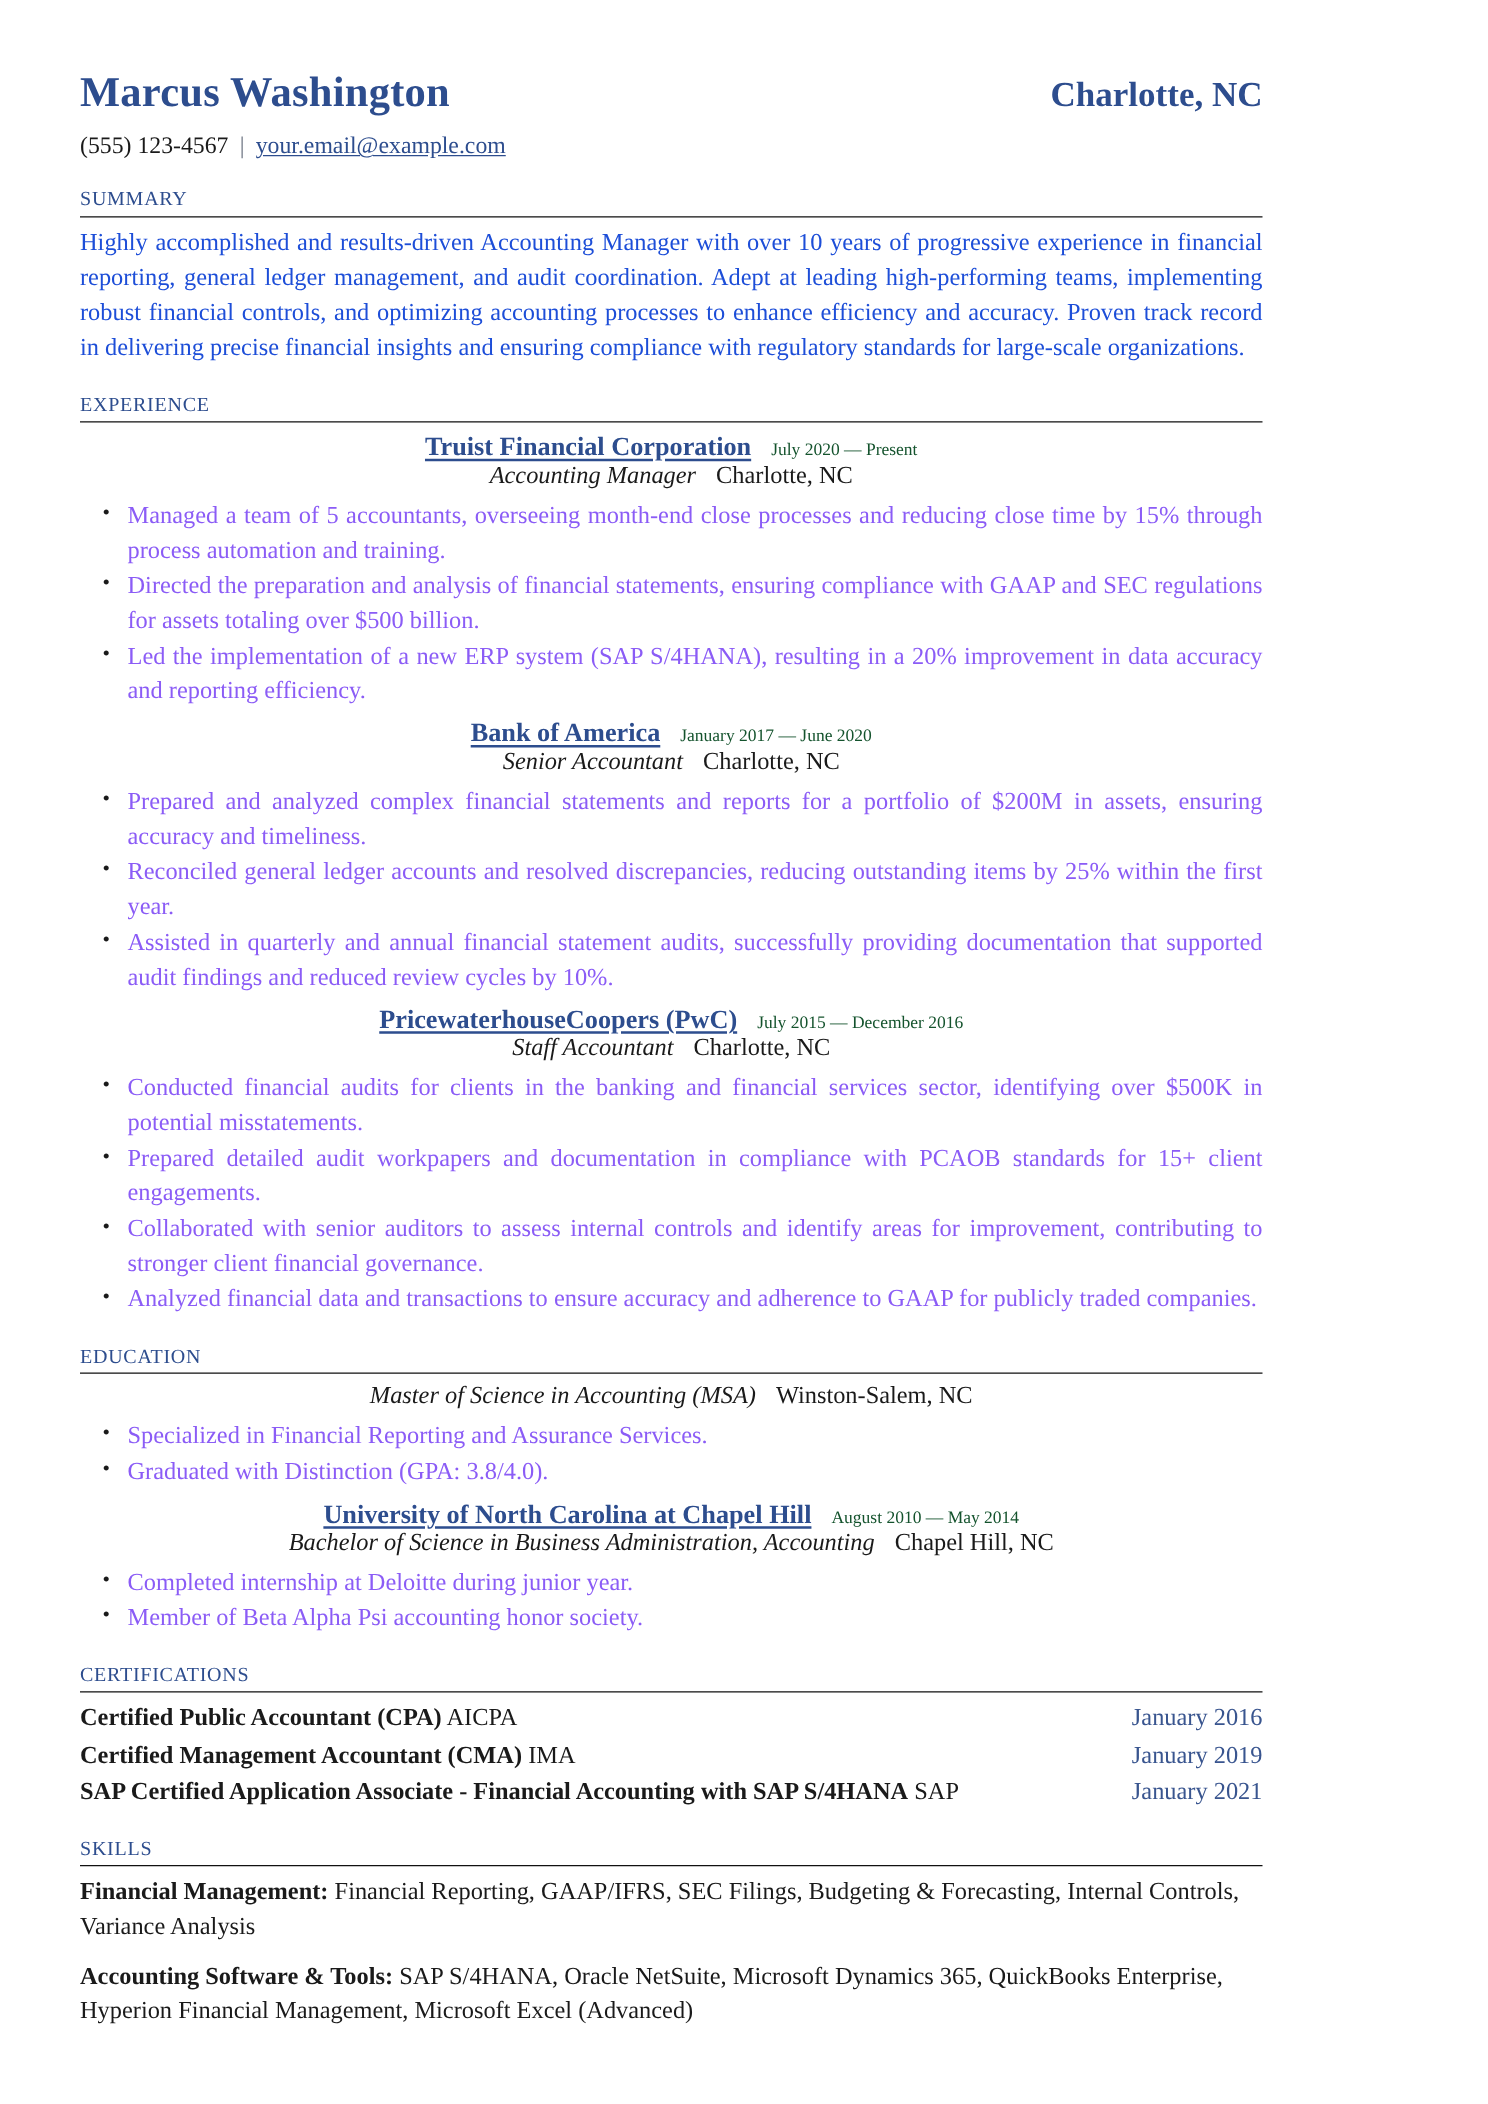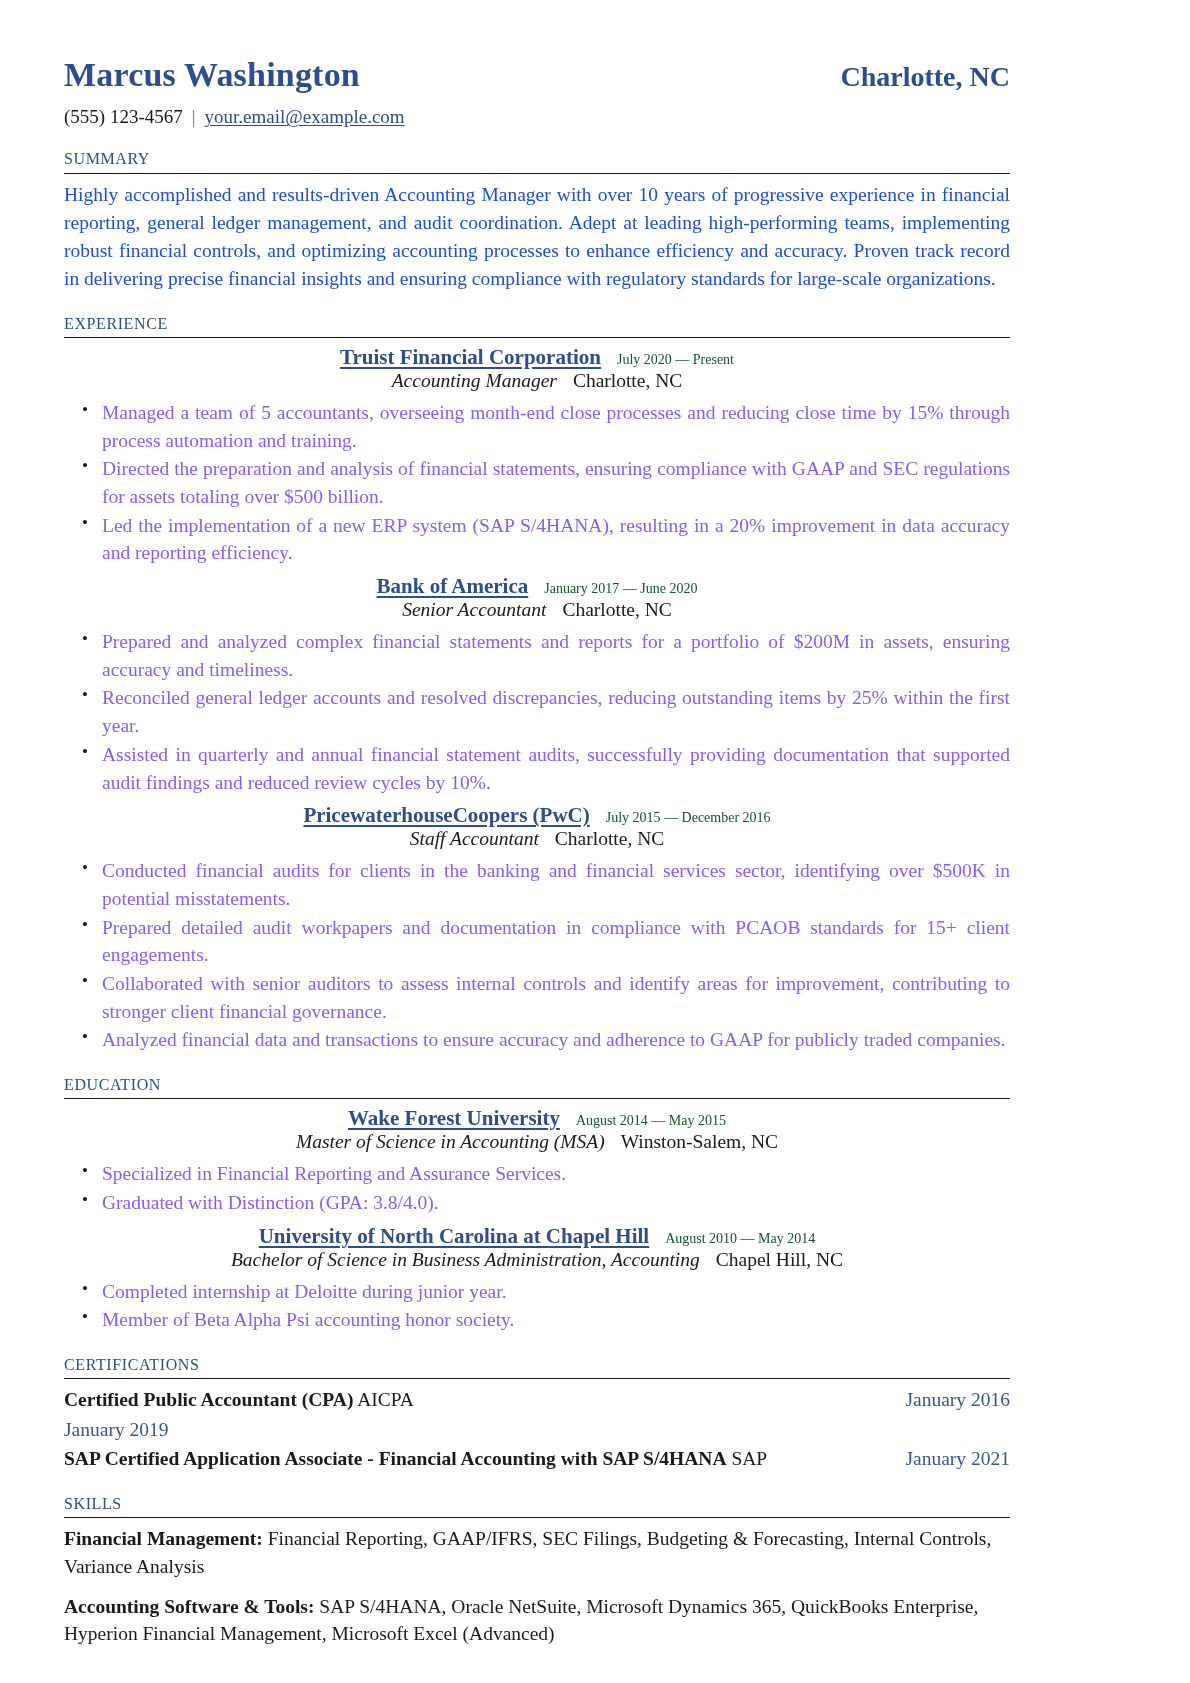--- a/index.html
+++ b/index.html
@@ -243,24 +243,20 @@
         </div>
       </div>
   </div>
 
   <div class="section">
     <div class="section-title">Education</div>
     <div class="section-rule"></div>
     <div id="education-list">
         <div class="entry">
           <div class="entry-line">
-            <span class="org">Wake Forest University</span>
-            <span class="date">August 2014 — May 2015</span>
-          </div>
-          <div class="entry-line">
             <span class="role">Master of Science in Accounting (MSA)</span>
             <span class="place">Winston-Salem, NC</span>
           </div>
           <ul class="bullets">
             <li>Specialized in Financial Reporting and Assurance Services.</li>
             <li>Graduated with Distinction (GPA: 3.8/4.0).</li>
           </ul>
         </div>
         <div class="entry">
           <div class="entry-line">
@@ -281,20 +277,21 @@
 
   <div class="section">
     <div class="section-title">Certifications</div>
     <div class="section-rule"></div>
     <div id="certifications-list">
         <div class="cert-row">
           <span class="cert-left"><span class="cert-name">Certified Public Accountant (CPA)</span> <span class="cert-issuer">AICPA</span></span>
           <span class="cert-date">January 2016</span>
         </div>
         <div class="cert-row">
+          <span class="cert-left"><span class="cert-name">Certified Management Accountant (CMA)</span> <span class="cert-issuer">IMA</span></span>
           <span class="cert-date">January 2019</span>
         </div>
         <div class="cert-row">
           <span class="cert-left"><span class="cert-name">SAP Certified Application Associate - Financial Accounting with SAP S/4HANA</span> <span class="cert-issuer">SAP</span></span>
           <span class="cert-date">January 2021</span>
         </div>
       </div>
   </div>
 
   <div class="section">

